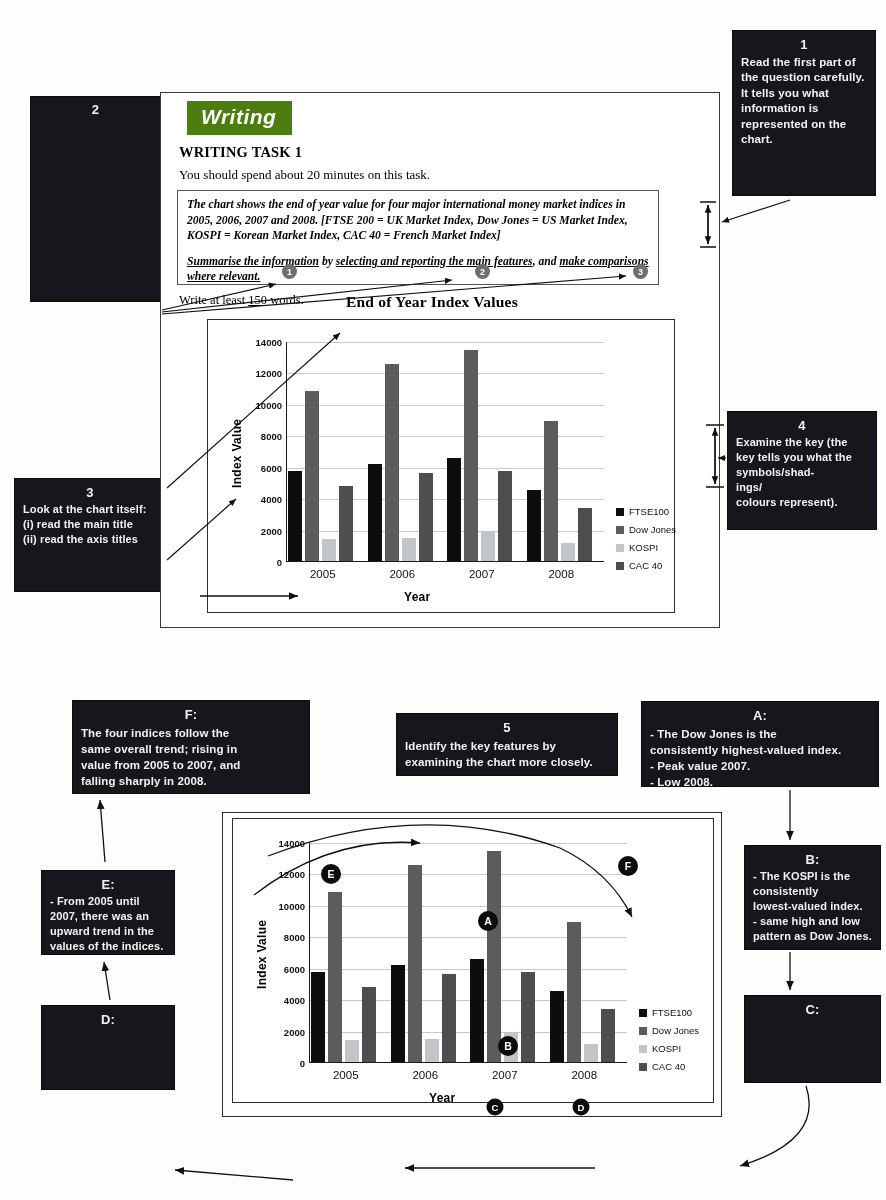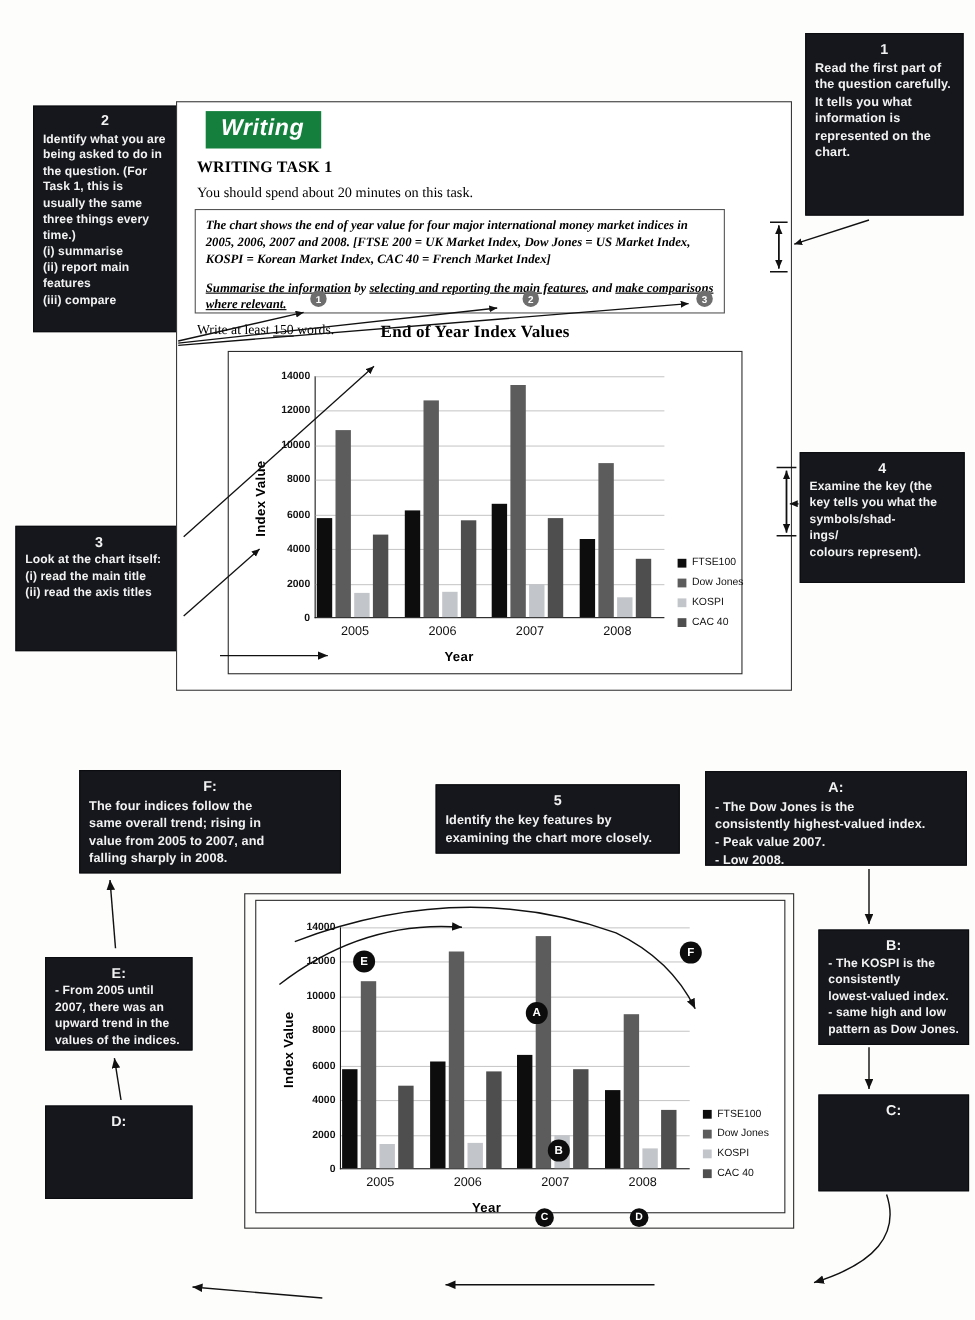--- a/index.html
+++ b/index.html
@@ -33,21 +33,21 @@
 
   
   #paper {
     position: absolute;
     left: 160px; top: 92px; width: 560px; height: 536px;
     background: #ffffff;
     border: 1px solid #3a3a3a;
   }
   #writing-tab {
     position: absolute; left: 26px; top: 8px;
-    background: #15803d; color: #fff;
+    background: #4d7c0f; color: #fff;
     font-family: "Liberation Sans", sans-serif;
     font-weight: bold; font-style: italic;
     font-size: 21px; letter-spacing: 0.5px;
     padding: 4px 16px 6px 14px;
   }
   #task-title {
     position: absolute; left: 18px; top: 51px;
     font-family: "Liberation Serif", serif;
     font-weight: bold; font-size: 14.5px; letter-spacing: 0.2px;
   }
@@ -148,24 +148,20 @@
 
 <div id="page">
 
   <div class="callout" id="c1" style="left:732px; top:30px; width:144px; height:166px;">
     <span class="cnum">1</span>
     <span class="ctxt">Read the first part of the question carefully. It tells you what information is represented on the chart.</span>
   </div>
 
   <div class="callout" id="c2" style="left:30px; top:96px; width:131px; height:206px; font-size:11px; line-height:14.6px;">
     <span class="cnum">2</span>
-    <span class="ctxt">Identify what you are being asked to do in the question. (For Task 1, this is usually the same three things every time.)
-(i) summarise
-(ii) report main features
-(iii) compare</span>
   </div>
 
   <div class="callout" id="c3" style="left:14px; top:478px; width:152px; height:114px; font-size:11px; line-height:15px;">
     <span class="cnum">3</span>
     <span class="ctxt">Look at the chart itself:
 (i) read the main title
 (ii) read the axis titles</span>
   </div>
 
   <div class="callout" id="c4" style="left:727px; top:411px; width:150px; height:119px; font-size:11px; line-height:15px;">

